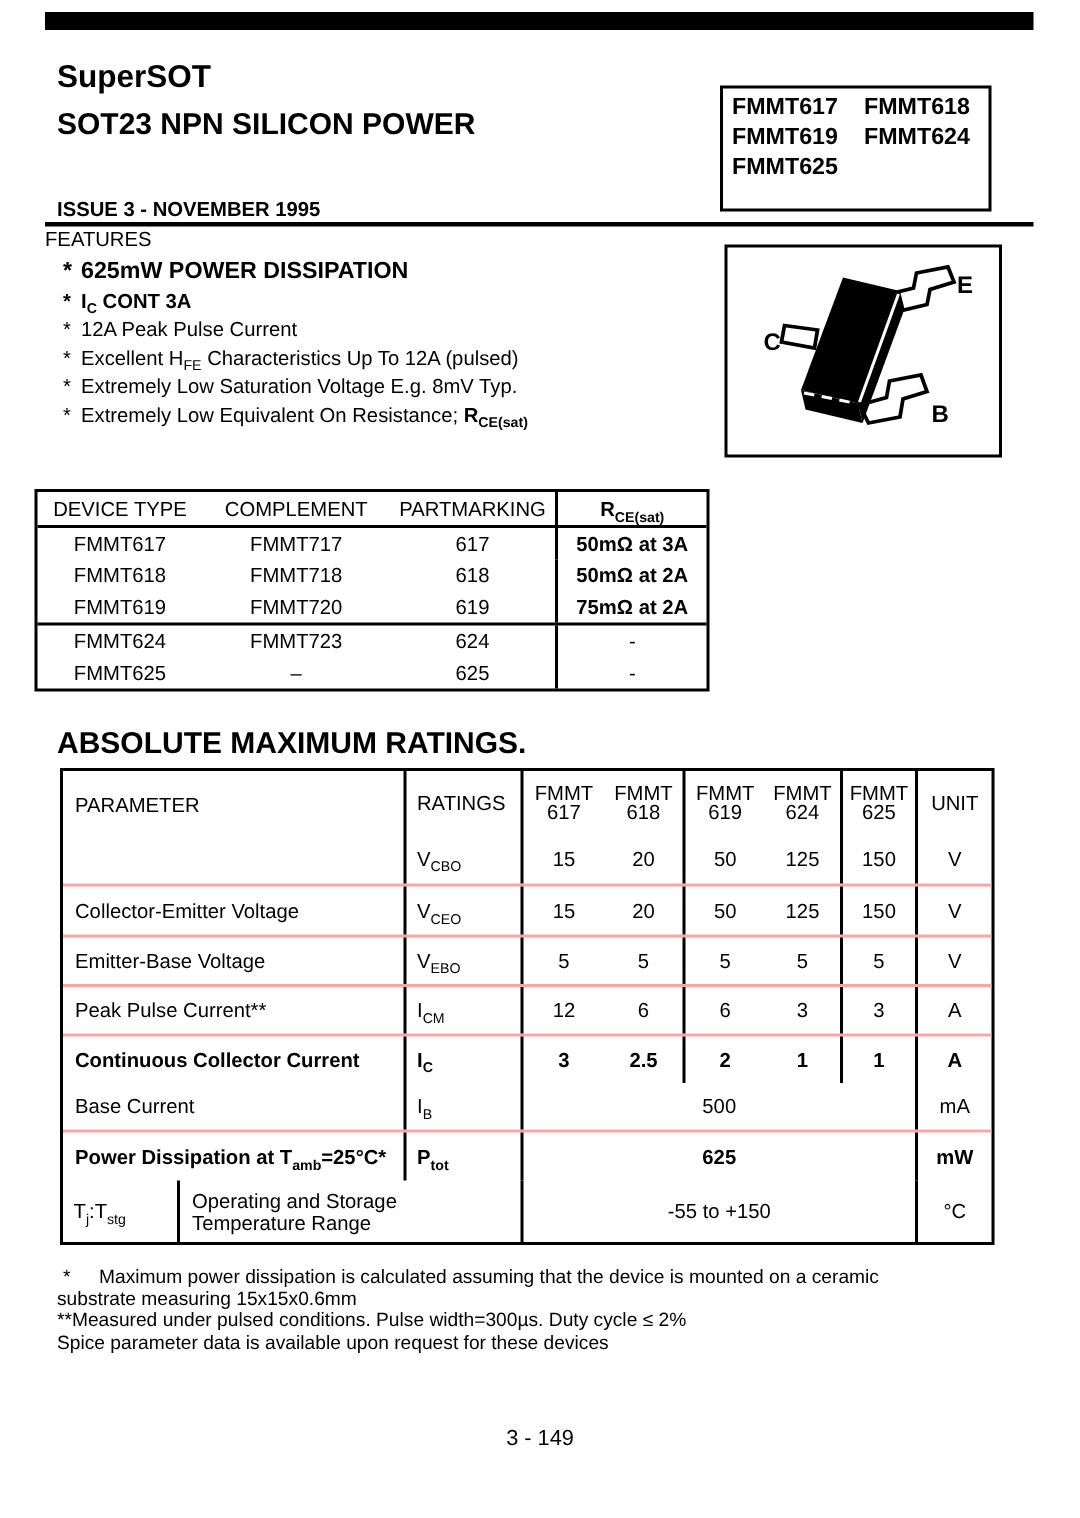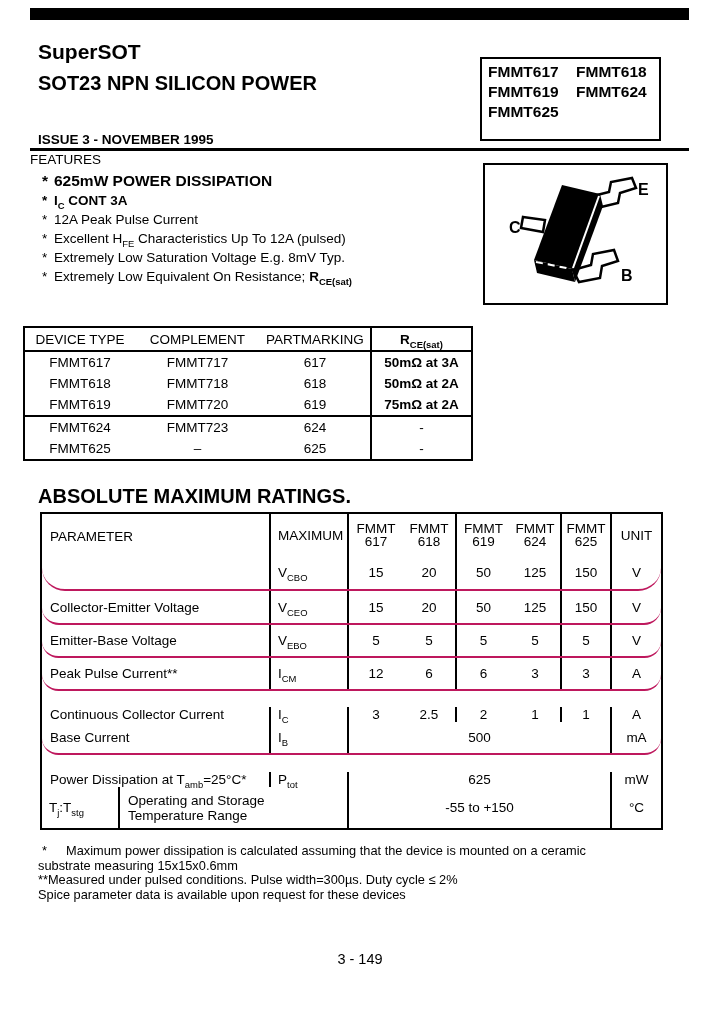--- a/index.html
+++ b/index.html
@@ -42,39 +42,39 @@
   .dt-c { display:flex; align-items:center; justify-content:center; text-align:center; }
   .dt-c.c1 { width:110px; } .dt-c.c2 { width:125px; } .dt-c.c3 { width:110px; }
   .dt-c.c4 { flex:1; border-left:2px solid #000; }
   .dt-c .rbold { font-weight:bold; }
 
   
   .amr-heading { position:absolute; left:38px; top:485px; font-size:20px; font-weight:bold; }
   .rt { position:absolute; left:40px; top:512px; width:623px; height:318px;
         border:2.5px solid #000; display:flex; flex-direction:column; font-size:13.5px; }
   .rrow { display:flex; width:100%; }
-  .hl   { border-bottom:2px solid #be185d;border-radius:23px; }
+  .hl   { border-bottom:2px solid #fca5a5; }
   .rc   { display:flex; align-items:center; }
   .br   { border-right:2px solid #000; }
   .w-param { width:229px; padding-left:8px; }
   .w-sym   { width:78px;  padding-left:7px; }
   .w-d1 { width:54px; } .w-d2 { width:54px; } .w-d3 { width:53px; }
   .w-d4 { width:52px; } .w-d5 { width:50px; }
   .w-unit  { flex:1; }
   .w-merge { width:263px; }
   .cen { justify-content:center; text-align:center; }
   .block1 { height:77px; }
   .block1 .rc { flex-direction:column; align-items:stretch; }
   .block1 .hpart { height:44px; display:flex; align-items:center; }
   .block1 .vpart { height:33px; display:flex; align-items:center; }
   .block1 .cen .hpart, .block1 .cen .vpart { justify-content:center; text-align:center; }
   .two { line-height:13.5px; }
   .h34 { height:34px; } .h33 { height:33px; } .h32 { height:32px; } .h31 { height:31px; }
   .hOp { flex:1; }
-  .bold { font-weight:normal;align-items:flex-end; }
+  .bold { font-weight:bold; }
   .wrap { line-height:15px; padding-right:4px; }
 
   
   .footnotes { position:absolute; left:38px; top:844px; font-size:12.8px; line-height:14.5px; width:640px; }
   .fn1 { display:flex; }
   .fn1 .star { width:28px; padding-left:4px; }
   .fn-indent { }
   .page-num { position:absolute; left:0; top:951px; width:100%; text-align:center; font-size:14.5px; }
 </style>
 </head>
@@ -197,21 +197,21 @@
 
   <div class="amr-heading">ABSOLUTE MAXIMUM RATINGS.</div>
 
   <div class="rt">
 
     <div class="rrow block1 hl">
       <div class="rc w-param br">
         <div class="hpart">PARAMETER</div>
       </div>
       <div class="rc w-sym br">
-        <div class="hpart">MAXIMUM</div>
+        <div class="hpart">RATINGS</div>
         <div class="vpart">
             <span><span>V</span><sub>CBO</sub></span>
           </div>
       </div>
       <div class="rc w-d1 cen">
         <div class="hpart">
             <div class="two">
               <div>FMMT</div>
               <div>617</div>
             </div>

